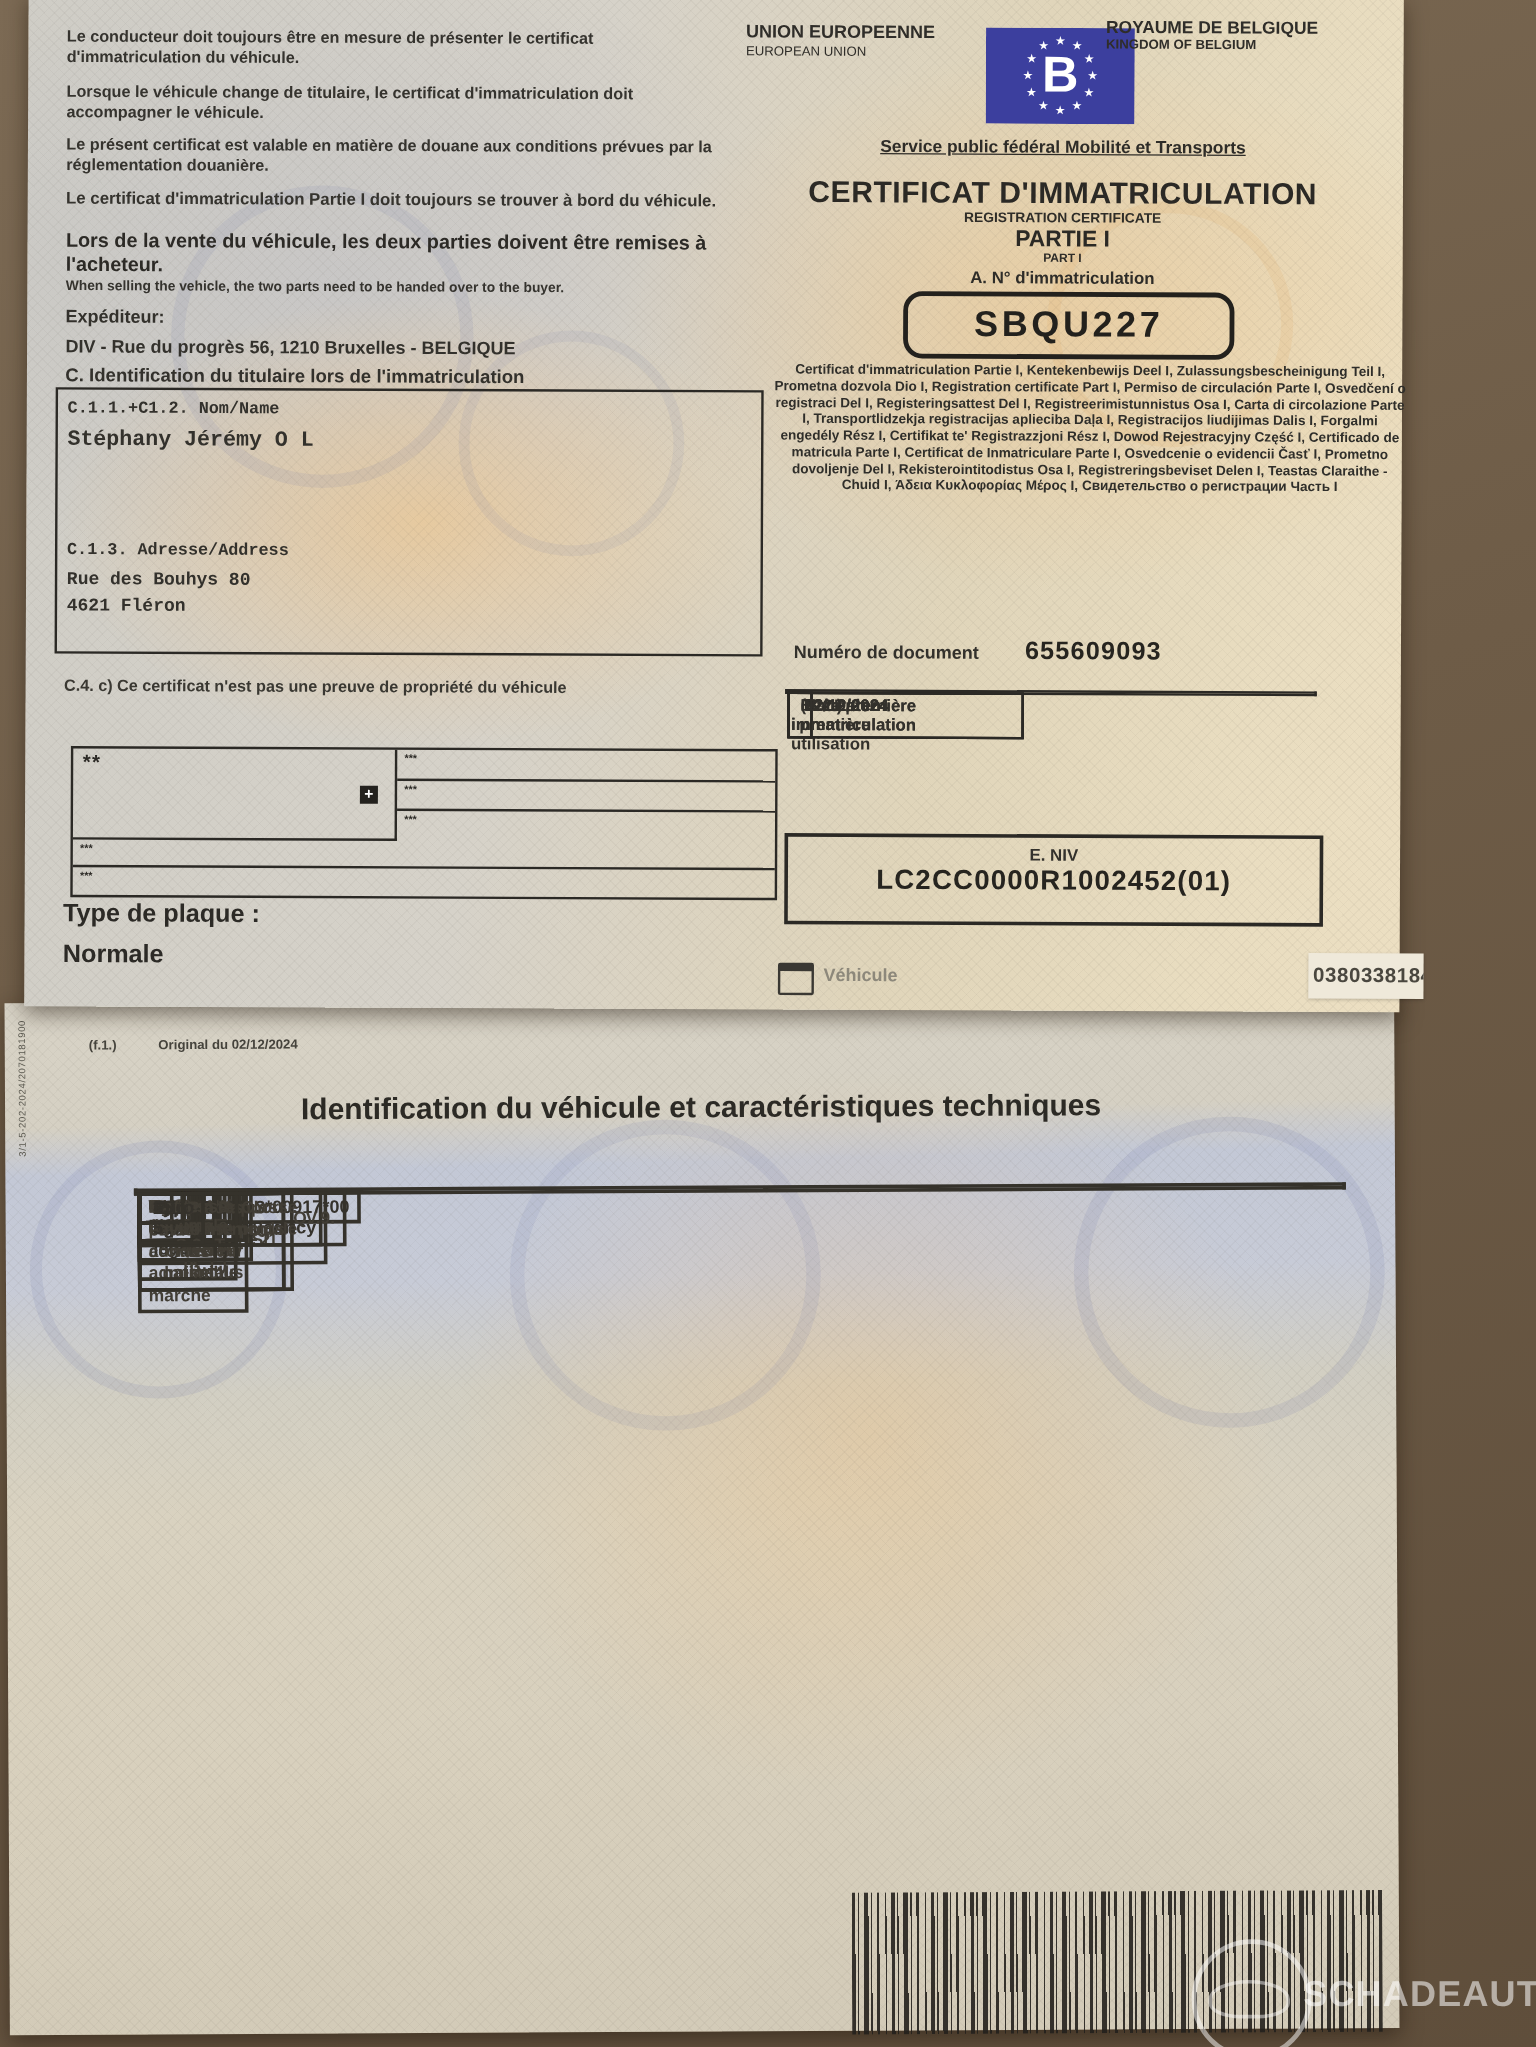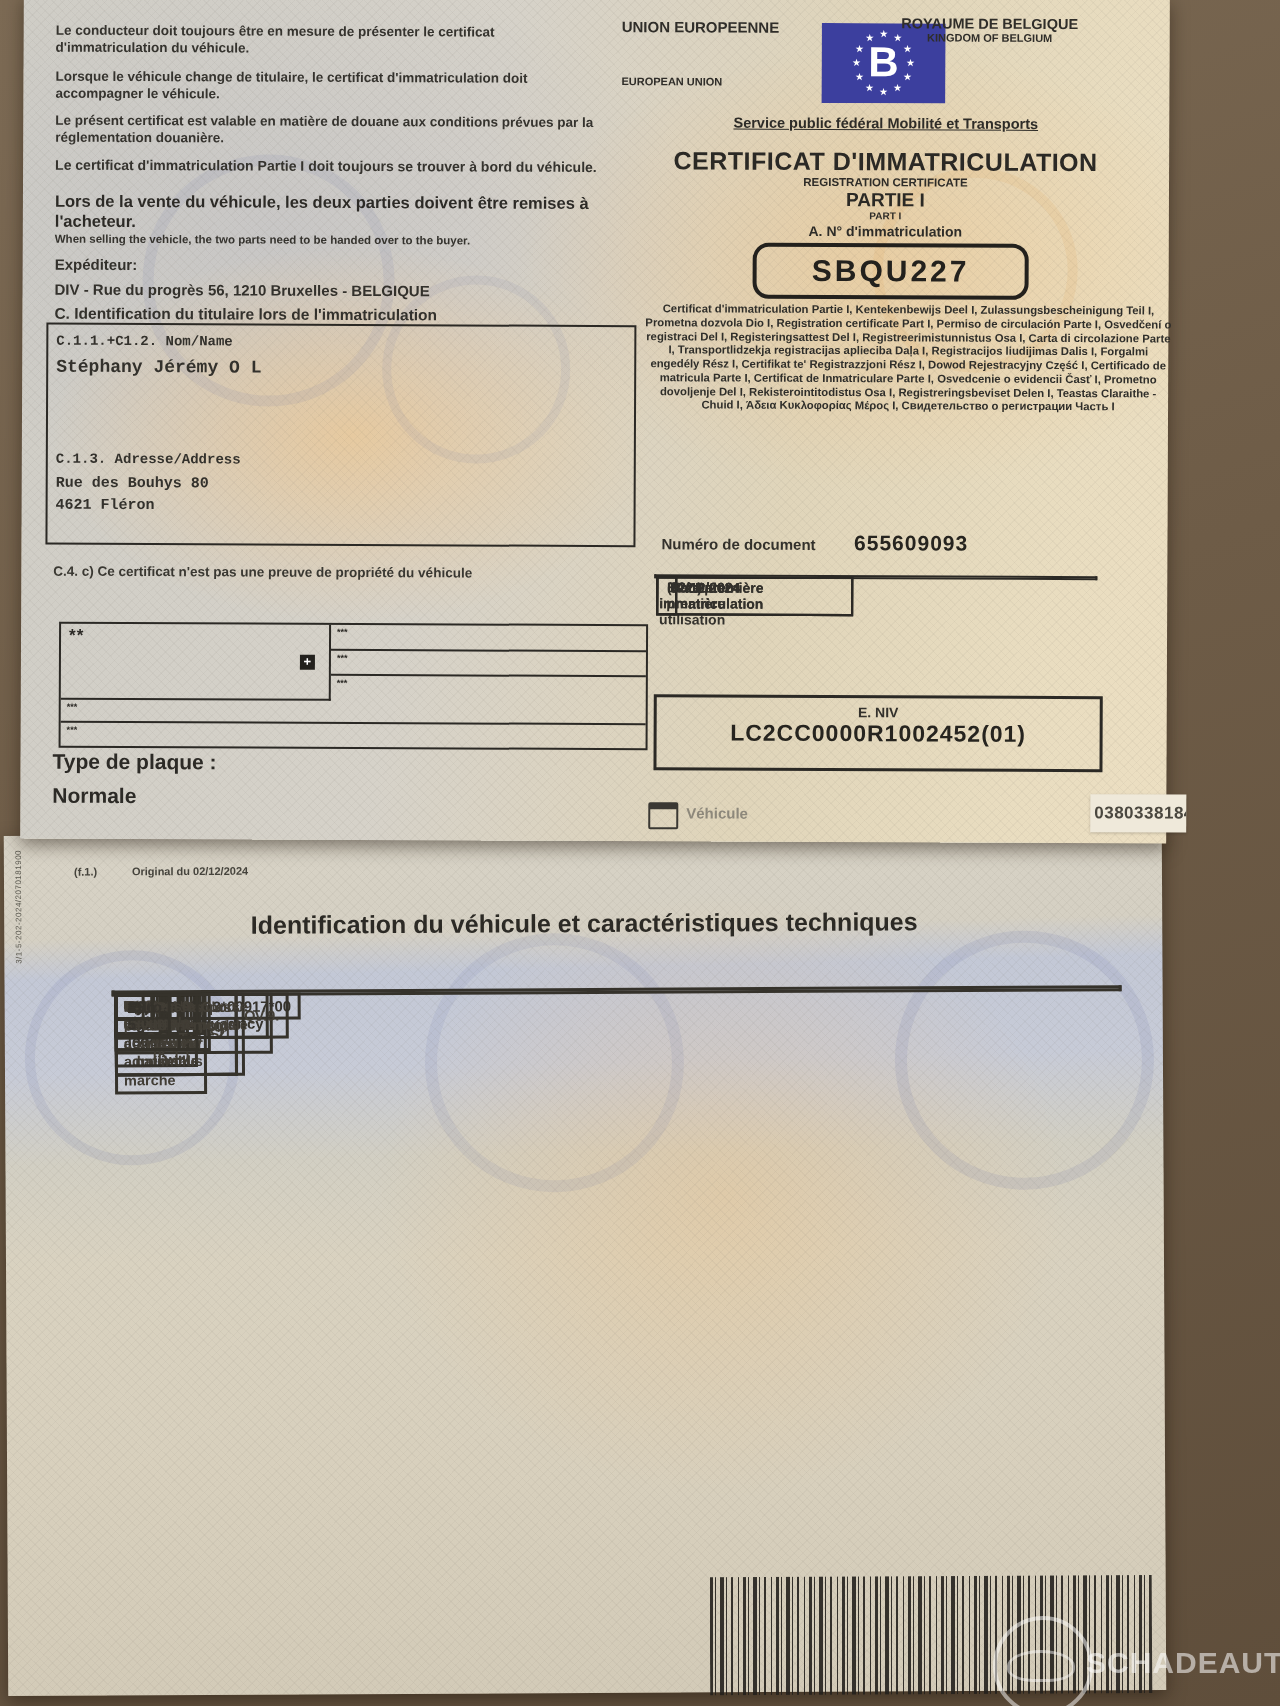--- a/index.html
+++ b/index.html
@@ -47,23 +47,23 @@
     font-size:13px;line-height:14px;text-align:center;padding:0 !important;}
   .cbR1{left:270px;top:0;right:0;height:26px;border-bottom:2px solid #2b2925;}
   .cbR2{left:270px;top:26px;right:0;height:25px;border-bottom:2px solid #2b2925;}
   .cbR3{left:270px;top:51px;right:0;height:25px;}
   .cbF1{left:0;top:76px;right:0;height:23px;border-bottom:2px solid #2b2925;}
   .cbF2{left:0;top:99px;right:0;height:23px;}
   .plateT{left:32px;top:756px;font-size:21px;font-weight:700;color:#2c2a26;}
   .plateV{left:32px;top:790px;font-size:21px;font-weight:700;color:#2c2a26;}
 
   .euT{left:598px;top:22px;font-size:15px;font-weight:700;color:#2f2d29;}
-  .euS{left:598px;top:41px;font-size:11px;font-weight:700;color:#2f2d29;margin-top:38px;}
+  .euS{left:598px;top:41px;font-size:11px;font-weight:400;color:#2f2d29;}
   .flag{left:798px;top:26px;width:124px;height:80px;}
-  .kingBlock{left:853px;top:18px;width:226px;text-align:center;}
+  .kingBlock{left:898px;top:18px;width:226px;text-align:left;}
   .kingT{position:static !important;font-size:14.5px;font-weight:700;color:#2f2d29;display:block;}
   .kingS{position:static !important;font-size:11px;font-weight:700;color:#2f2d29;display:block;}
   .service{left:590px;top:118px;width:545px;text-align:center;font-size:14.5px;font-weight:700;
     color:#2e2c28;text-decoration:underline;}
   .certT{left:590px;top:150px;width:545px;text-align:center;font-size:25px;font-weight:700;color:#2b2925;letter-spacing:.5px;}
   .certS{left:590px;top:179px;width:545px;text-align:center;font-size:11.5px;font-weight:700;color:#2e2c28;}
   .partT{left:590px;top:192px;width:545px;text-align:center;font-size:19px;font-weight:700;color:#2b2925;}
   .partS{left:590px;top:213px;width:545px;text-align:center;font-size:10px;font-weight:600;color:#2e2c28;}
   .regL{left:590px;top:226px;width:545px;text-align:center;font-size:14px;font-weight:600;color:#2e2c28;}
   .plateBox{left:730px;top:246px;width:268px;height:48px;border:4px solid #23211d;border-radius:16px;

